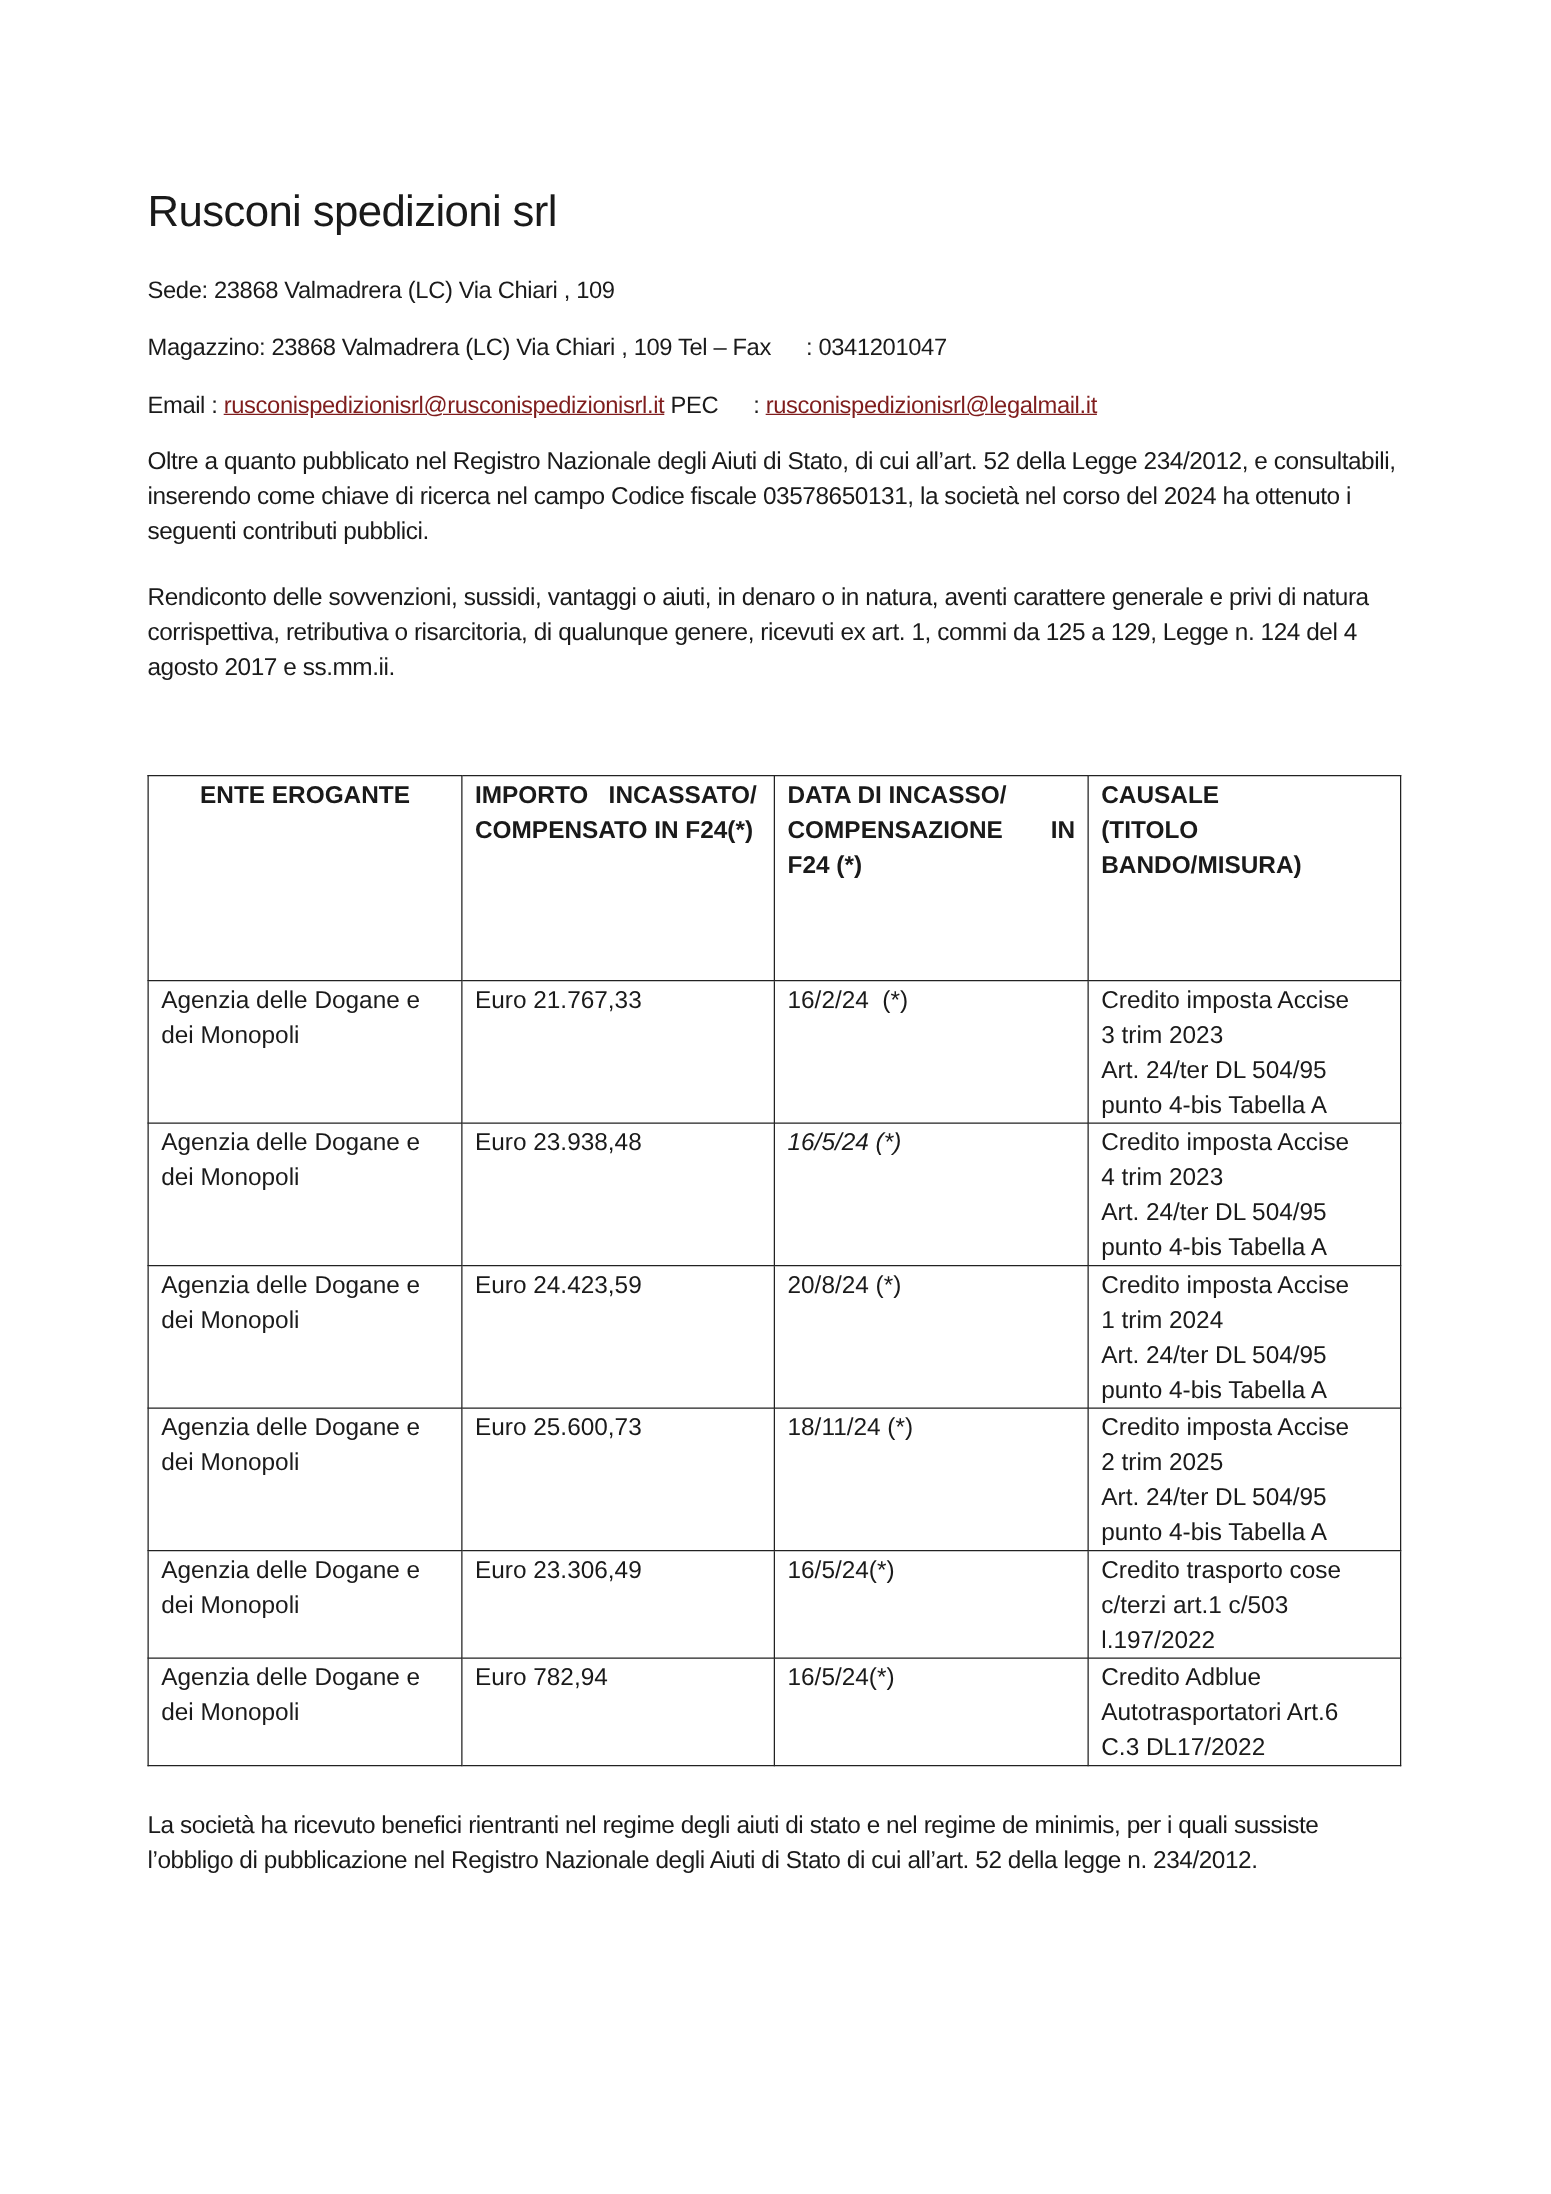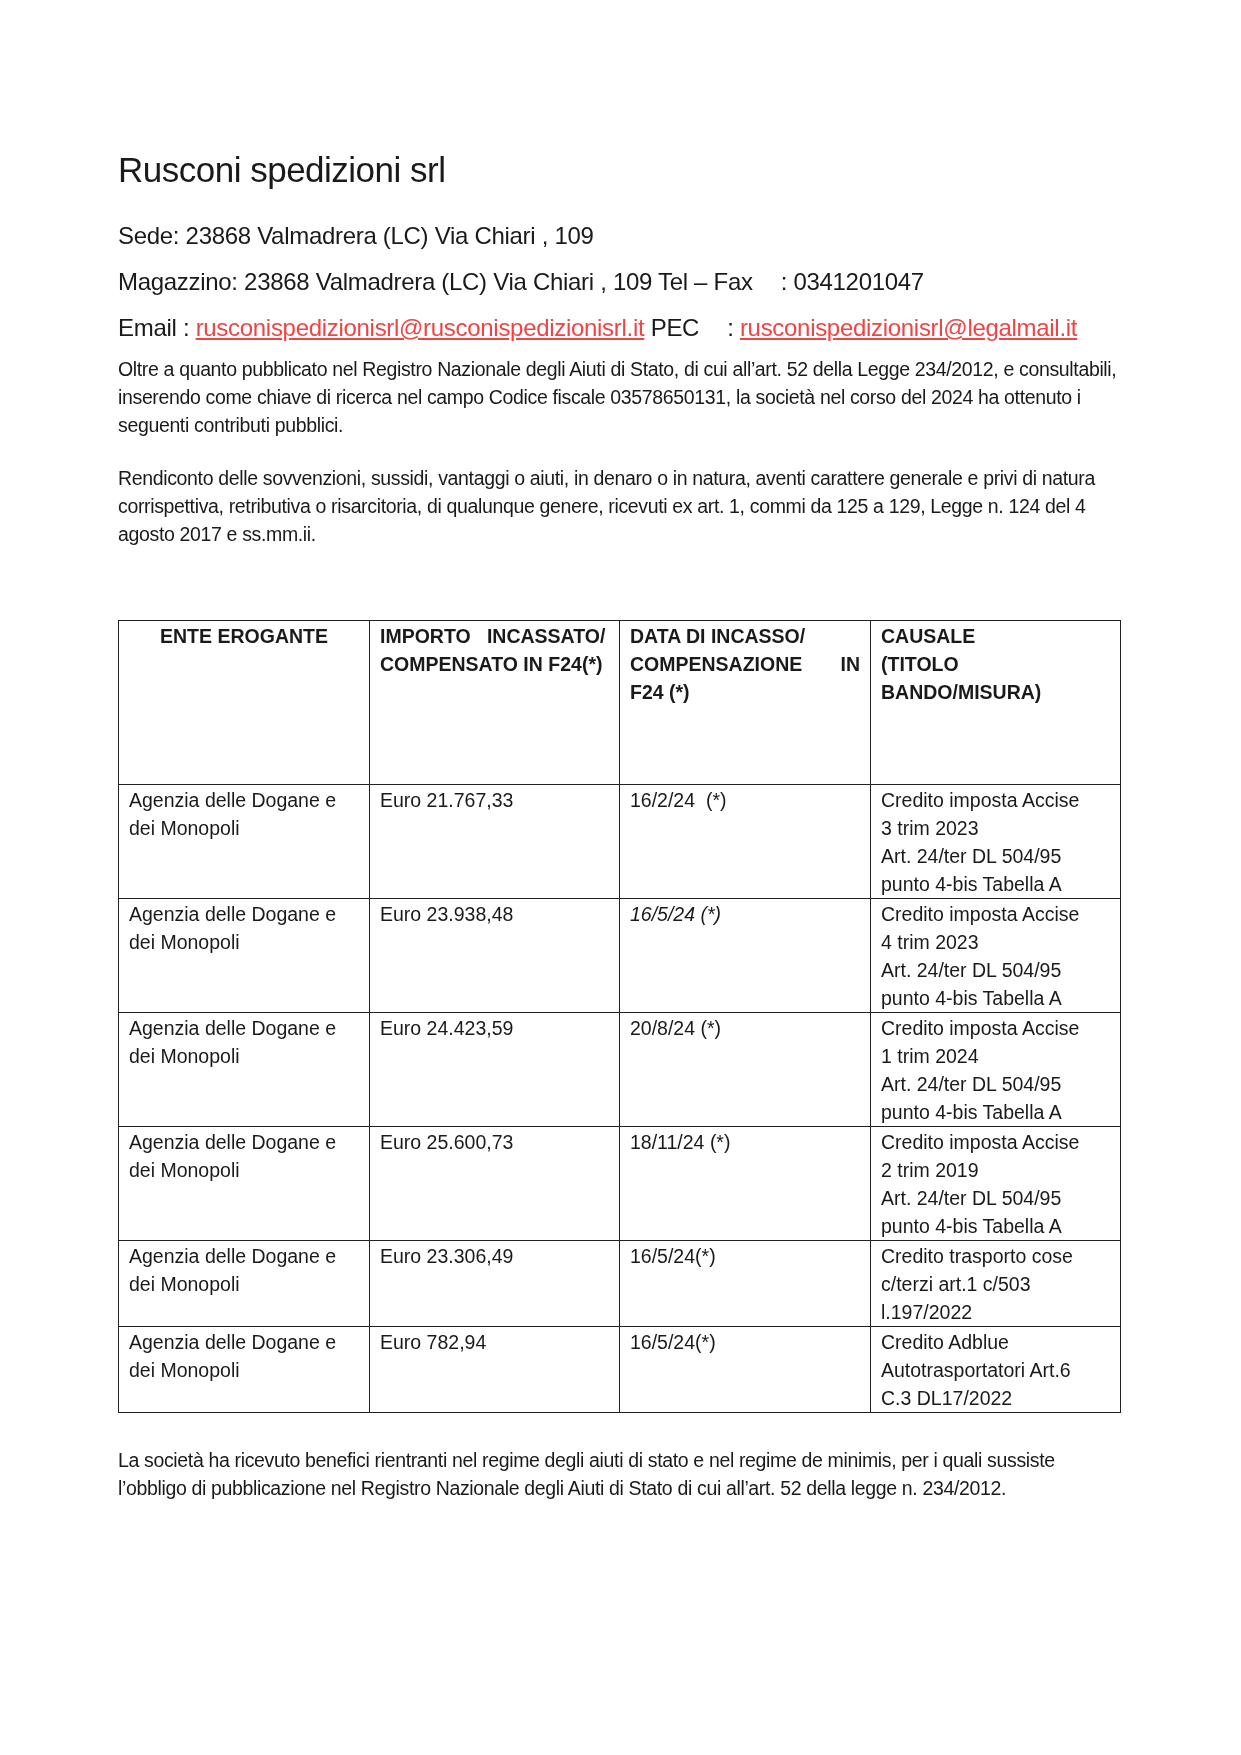--- a/index.html
+++ b/index.html
@@ -6,26 +6,26 @@
   body {
     width: 1241px; height: 1755px; position: relative; overflow: hidden;
     font-family: "Liberation Sans", sans-serif; color: #1a1a1a;
   }
   .page { position: absolute; left: 118px; top: 0; width: 1002px; }
   .title {
     position: absolute; top: 150px; left: 0;
     font-size: 35px; font-weight: normal; letter-spacing: -0.5px; margin: 0;
   }
   .line {
-    position: absolute; left: 0; font-size: 24px; white-space: nowrap; letter-spacing: -0.3px;
+    position: absolute; left: 0; font-size: 19px; white-space: nowrap; letter-spacing: -0.3px;
   }
   .para {
     position: absolute; left: 0; width: 1002px; font-size: 19.5px; line-height: 28px; letter-spacing: -0.35px; margin: 0;
   }
-  a.link { color: #ef4444; text-decoration: underline; }
+  a.link { color: #7f1d1d; text-decoration: underline; }
   .gap { display: inline-block; width: 28px; }
   table.grid {
     position: absolute; top: 620px; left: 0; width: 1002px;
     border-collapse: collapse; table-layout: fixed;
     font-size: 19.5px; line-height: 28px;
   }
   table.grid col.c1 { width: 251px; }
   table.grid col.c2 { width: 250px; }
   table.grid col.c3 { width: 251px; }
   table.grid col.c4 { width: 250px; }
@@ -141,21 +141,21 @@
       </tr>
       <tr class="r4">
         <td>
             <div>Agenzia delle Dogane e</div>
             <div>dei Monopoli</div>
           </td>
         <td>Euro 25.600,73</td>
         <td style="white-space:pre;"><span>18/11/24 (*)</span></td>
         <td>
           <div>Credito imposta Accise</div>
-          <div>2 trim 2019</div>
+          <div>2 trim 2025</div>
           <div>Art. 24/ter DL 504/95</div>
           <div>punto 4-bis Tabella A</div>
         </td>
       </tr>
       <tr class="r3">
         <td>
             <div>Agenzia delle Dogane e</div>
             <div>dei Monopoli</div>
           </td>
         <td>Euro 23.306,49</td>

